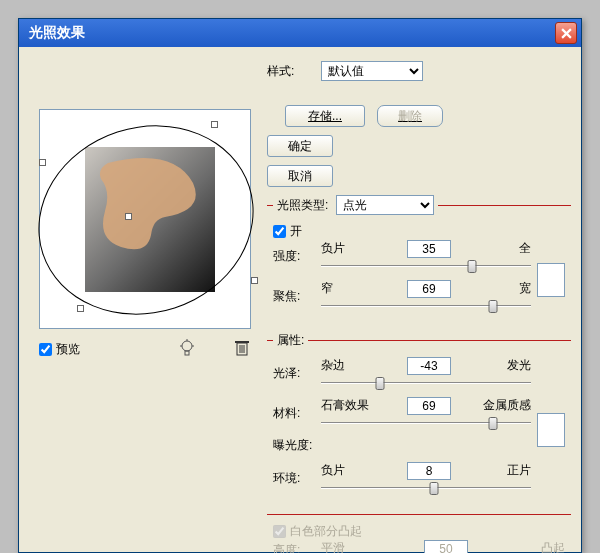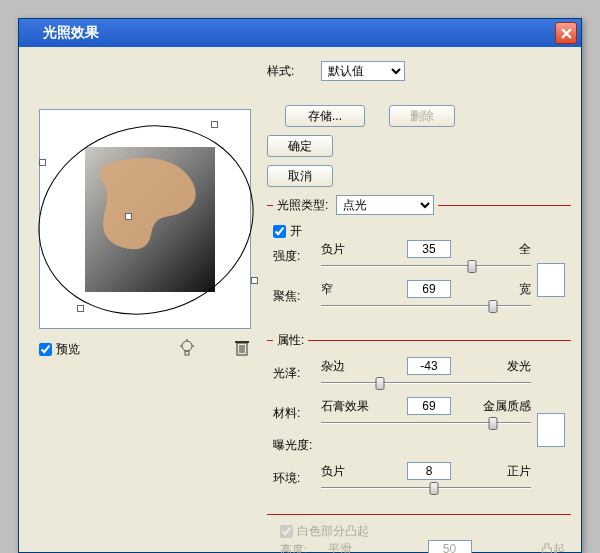--- a/index.html
+++ b/index.html
@@ -1,18 +1,18 @@
 <!DOCTYPE html>
 <html><head>
 <meta charset="utf-8">
 <style>
 * { box-sizing: border-box; margin: 0; padding: 0; font-family: "Microsoft YaHei", SimSun, sans-serif; font-size: 12px; }
 body { background: #bfbfbf; width: 600px; height: 553px; overflow: hidden; }
 .dialog { position: absolute; left: 18px; top: 18px; width: 564px; height: 535px; background: #ece9d8; border: 1px solid #003c74; box-shadow: 2px 2px 6px rgba(0,0,0,0.3); }
-.titlebar { height: 28px; background: linear-gradient(#3b77dd, #1f5bc7); display: flex; align-items: center; padding: 0 4px 0 24px; }
+.titlebar { height: 28px; background: linear-gradient(#3b77dd, #1f5bc7); display: flex; align-items: center; padding: 0 4px 0 10px; }
 .titlebar .title { color: #fff; font-size: 14px; font-weight: bold; flex: 1; }
 .close-btn { width: 22px; height: 22px; background: linear-gradient(#f6a192, #e2482f); border: 1px solid #9a2c1a; border-radius: 3px; display: flex; align-items: center; justify-content: center; cursor: pointer; }
 .close-btn svg { width: 11px; height: 11px; }
 .body { display: flex; padding: 14px 10px 10px 10px; gap: 8px; }
 .left { width: 230px; }
 .right { flex: 1; }
 .preview-box { width: 212px; height: 220px; background: #fff; border: 1px solid #7f9db9; margin: 48px 0 0 10px; position: relative; display: flex; align-items: center; justify-content: center; }
 .preview-inner { position: relative; width: 180px; height: 180px; }
 .gradient-sq { position: absolute; left: 30px; top: 18px; width: 130px; height: 145px; background: linear-gradient(135deg, #ccc8c2 0%, #6b6b6b 55%, #121212 100%); }
 .blob { position: absolute; left: 38px; top: 26px; width: 112px; height: 100px; }
@@ -23,39 +23,39 @@
 .preview-row label { display: flex; align-items: center; gap: 4px; flex: 1; }
 .bulb-icon { flex: 0 0 auto; margin: 0 40px 0 0; }
 .trash-icon { flex: 0 0 auto; margin-right: 2px; }
 fieldset { border: none; border-top: 1px solid #b91c1c; margin: 0 0 6px 0; padding: 8px 6px 6px 6px; }
 fieldset legend { padding: 0 4px; color: #000; }
 .row { display: flex; align-items: center; margin-bottom: 6px; gap: 6px; }
 .row .lbl { width: 48px; }
 select { height: 20px; border: 1px solid #7f9db9; background: #fff; padding: 0 2px; }
 .btn { height: 22px; border: 1px solid #7f9db9; background: linear-gradient(#fff, #ece9d8); border-radius: 3px; padding: 0 14px; cursor: pointer; }
 .btn.wide { width: 66px; padding: 0; }
-.btn[disabled] { color: #aca899; cursor: default; }
+.btn[disabled] { color: #aca899; cursor: default; border-radius: 7px; }
 .input-num { width: 44px; height: 18px; border: 1px solid #7f9db9; background: #fff; text-align: center; padding: 1px; }
 .slider-row { display: flex; align-items: center; gap: 0; margin-bottom: 8px; }
 .slider-row .plabel { width: 48px; }
 .slider-block { flex: 1; }
-.slider-labels { display: flex; font-size: 11px; margin-bottom: 2px; align-items: center; }
+.slider-labels { display: flex; font-size: 11px; margin-bottom: 2px; align-items: flex-start; }
 .slider-labels .left-lbl { flex: 0 0 56px; }
 .slider-labels .right-lbl { flex: 0 0 50px; text-align: right; }
 .slider-labels .num-wrap { flex: 1; text-align: center; text-decoration: underline; }
 .track { position: relative; height: 12px; }
 .track-line { position: absolute; left: 0; right: 0; top: 5px; height: 2px; background: #8a8a8a; border-bottom: 1px solid #fff; }
 .thumb { position: absolute; top: 0; width: 9px; height: 13px; background: linear-gradient(#f5f5f5,#c9c9c9); border: 1px solid #666; border-radius: 2px; transform: translateX(-50%); }
 .swatch { width: 28px; height: 34px; background: #fff; border: 1px solid #7f9db9; margin-left: 6px; }
 .checkbox { display: flex; align-items: center; gap: 4px; }
 .top-row { display: flex; gap: 8px; align-items: flex-start; margin-bottom: 8px; flex-direction: column; }
 .top-left { flex: 1; }
 .top-btns { display: flex; flex-direction: column; gap: 8px; }
-.sub-btns { display: flex; gap: 24px; margin-top: 24px; }
-.disabled-text { color: #aca899; margin-left: 7px; }
+.sub-btns { display: flex; gap: 12px; margin-top: 24px; text-decoration: underline; }
+.disabled-text { color: #aca899; }
 </style>
 </head>
 <body>
 
 <div class="dialog">
   <div class="titlebar">
     <span class="title">光照效果</span>
     <div class="close-btn">
       <svg viewBox="0 0 10 10">
           <path d="M1 1 L9 9 M9 1 L1 9" stroke="#fff" stroke-width="2"></path>
@@ -102,21 +102,21 @@
             </svg>
         </span>
       </div>
     </div>
 
     <div class="right">
       <div class="top-row">
         <div class="top-left">
           <div class="row">
             <span class="lbl">样式:</span>
-            <select style="width:84px"><option>默认值</option></select>
+            <select style="width:102px"><option>默认值</option></select>
           </div>
           <div class="sub-btns">
             <button class="btn" style="width:80px;margin-left:18px">存储...</button>
             <button class="btn" style="width:66px" disabled="">删除</button>
           </div>
         </div>
         <div class="top-btns">
           <button class="btn wide">确定</button>
           <button class="btn wide">取消</button>
         </div>

